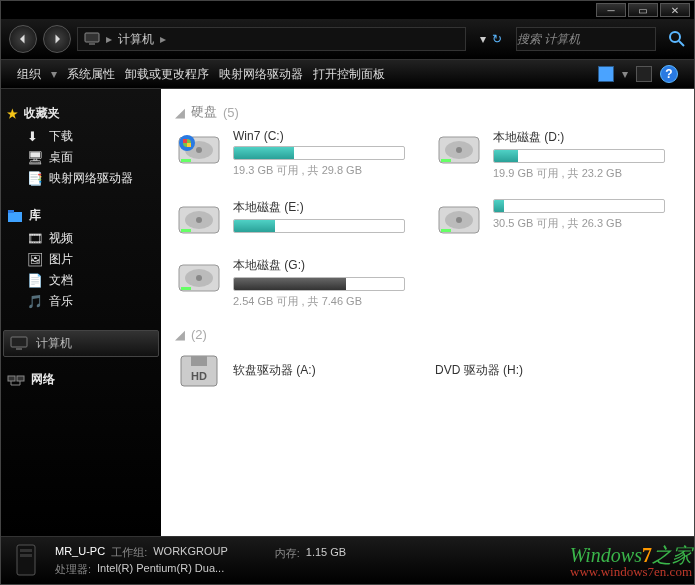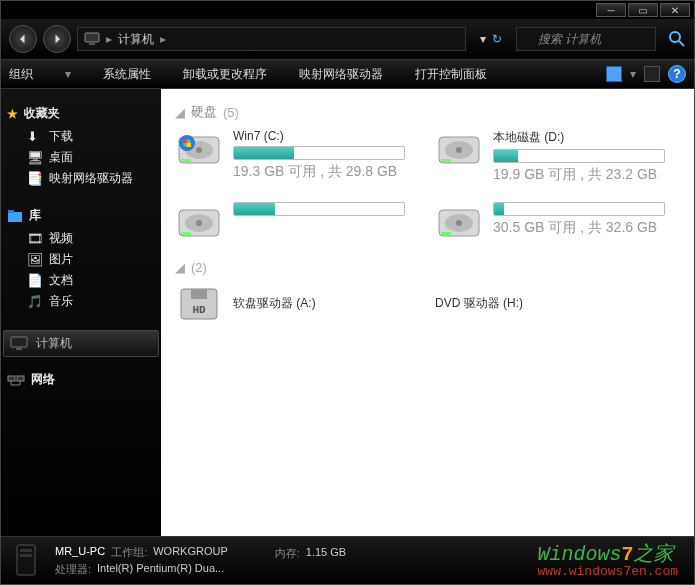--- a/index.html
+++ b/index.html
@@ -6,54 +6,54 @@
   body { font-family: "Microsoft YaHei", "Segoe UI", Tahoma, sans-serif; font-size: 12px; background: #888; width: 695px; height: 585px; overflow: hidden; }
   .window { width: 695px; height: 585px; background: #000; border: 1px solid #444; display: flex; flex-direction: column; position: relative; }
   .titlebar { height: 18px; background: #000; display: flex; justify-content: flex-end; align-items: center; padding-right: 4px; gap: 2px; }
   .winbtn { width: 30px; height: 14px; background: linear-gradient(#333,#111); border: 1px solid #555; display: flex; align-items: center; justify-content: center; color: #ccc; font-size: 10px; }
   .navbar { height: 40px; background: linear-gradient(#1a1a1a,#000); display: flex; align-items: center; padding: 0 8px; gap: 6px; }
   .navbtn { width: 28px; height: 28px; border-radius: 50%; background: radial-gradient(#444,#111); border: 1px solid #555; display: flex; align-items: center; justify-content: center; color: #eee; }
   .navbtn svg { width: 12px; height: 12px; fill: #ddd; }
   .addrbar { flex: 1; height: 24px; background: #111; border: 1px solid #333; display: flex; align-items: center; padding: 0 6px; gap: 6px; color: #ccc; }
   .addrbar .sep { color: #888; }
   .refresh-area { display:flex; align-items:center; gap:6px; color:#5bb7ff; margin:0 8px; }
-  .searchbox { width: 140px; height: 24px; background: #111; border: 1px solid #333; display: flex; align-items: center; padding: 0 21px; color: #888; font-style: italic; gap:6px;}
+  .searchbox { width: 140px; height: 24px; background: #111; border: 1px solid #333; display: flex; align-items: center; padding: 0 0; color: #888; font-style: italic; gap:6px;}
   .searchicon { color:#5bb7ff; }
-  .toolbar { height: 30px; background: linear-gradient(#222,#000); border-top: 1px solid #333; border-bottom: 1px solid #333; display: flex; align-items: center; padding: 0 8px; gap: 32px; color: #ddd; }
+  .toolbar { height: 30px; background: linear-gradient(#222,#000); border-top: 1px solid #333; border-bottom: 1px solid #333; display: flex; align-items: center; padding: 0 16px; gap: 10px; color: #ddd; }
   .toolbar .right { margin-left: auto; display: flex; align-items: center; gap: 8px; }
   .toolbar .vsquare { width:16px;height:16px;background:#4aa3ff;border:1px solid #2a5a8a;}
   .toolbar .tsquare { width:16px;height:16px;background:#222;border:1px solid #555;}
   .helpicon { width:18px;height:18px;border-radius:50%;background:#2a7ae2;color:#fff;display:flex;align-items:center;justify-content:center;font-weight:bold;font-size:12px;border:1px solid #5bb7ff;}
   .body { flex: 1; display: flex; min-height: 0; }
   .sidebar { width: 160px; background: linear-gradient(#111,#000); color: #e8e8e8; padding: 10px 6px; display:flex; flex-direction:column; gap:4px;}
   .side-head { display:flex; align-items:center; gap:6px; font-weight:bold; margin-top:6px;}
   .side-item { display:flex; align-items:center; gap:6px; padding:2px 0 2px 20px; }
   .star { color:#f5c518; }
   .blue { color:#3fa2ff; }
   .side-sel { background: linear-gradient(#333,#111); border:1px solid #444; border-radius:2px; margin:6px -4px; padding:4px 6px; display:flex;align-items:center;gap:8px;color:#bbb;}
   .content { flex:1; background:#fff; color:#555; padding:10px 14px; overflow:auto;}
   .grouphead { display:flex; align-items:center; gap:6px; color:#888; margin:4px 0 8px 0; font-size:13px;}
   .grouphead .arrow { color:#aaa;}
   .drives { display:flex; flex-wrap:wrap; gap:18px 30px; margin-bottom:18px;}
   .drive { width:230px; display:flex; gap:10px; }
-  .dicon { width:48px; height:40px; flex-shrink:0;font-family:Liberation Mono, monospace; }
+  .dicon { width:48px; height:40px; flex-shrink:0; }
   .dinfo { flex:1; display:flex; flex-direction:column; gap:3px;}
   .dname { color:#333; }
   .bar { width:100%; height:14px; border:1px solid #bcbcbc; background:#fff; border-radius:2px; overflow:hidden;}
   .barfill { height:100%; }
   .bar-teal { background: linear-gradient(#4fd1c5,#2aa198);}
   .bar-dark { background: linear-gradient(#666,#333);}
-  .dstat { color:#999; font-size:14px;}
+  .dstat { color:#999; font-size:11px;}
   .removable .drive { align-items:center;}
   .statusbar { height:48px; background:linear-gradient(#1a1a1a,#000); border-top:1px solid #333; display:flex; align-items:center; padding:0 10px; gap:14px; color:#ccc;}
   .pcicon { width:30px;height:36px; }
   .stat-col { display:flex; flex-direction:column; gap:2px; font-size:11px;}
   .stat-row { display:flex; gap:6px;}
   .klabel { color:#888;}
-  .watermark { position:absolute; right:16px; bottom:6px; font-family:Liberation Mono, monospace; font-style:italic; font-size:20px; color:#3AB54A; pointer-events:none; text-align:left; line-height:1;}
+  .watermark { position:absolute; right:2px; bottom:6px; font-family:Liberation Serif, serif; font-style:italic; font-size:20px; color:#3AB54A; pointer-events:none; text-align:right; line-height:1;}
   .watermark .wm2 { color:#c0392b; font-size:13px; font-style:normal; display:block;}
   .watermark .wm1 strong { color:#ff9900; font-style:normal;}
   svg { display:block;}
 </style>
 </head>
 <body>
 
 <div class="window">
 
   <div class="titlebar">
@@ -238,40 +238,59 @@
     <div class="dicon">
               <svg width="48" height="40" viewBox="0 0 48 40">
     <rect x="4" y="8" width="40" height="26" rx="4" fill="#d8d8d8" stroke="#999"></rect>
     <ellipse cx="24" cy="21" rx="14" ry="9" fill="#bbb"></ellipse>
     <circle cx="24" cy="21" r="3" fill="#888"></circle>
 
     <rect x="6" y="30" width="10" height="3" fill="#6f6"></rect>
   </svg>
             </div>
     <div class="dinfo">
+      <div class="dname">本地磁盘 (E:)</div>
       <div class="bar">
                 <div class="barfill bar-teal" style="width:24%"></div>
               </div>
     </div>
           </div>
           <div class="drive">
     <div class="dicon">
               <svg width="48" height="40" viewBox="0 0 48 40">
     <rect x="4" y="8" width="40" height="26" rx="4" fill="#d8d8d8" stroke="#999"></rect>
     <ellipse cx="24" cy="21" rx="14" ry="9" fill="#bbb"></ellipse>
     <circle cx="24" cy="21" r="3" fill="#888"></circle>
 
     <rect x="6" y="30" width="10" height="3" fill="#6f6"></rect>
   </svg>
             </div>
     <div class="dinfo">
       <div class="bar">
                 <div class="barfill bar-teal" style="width:6%"></div>
               </div>
-      <div class="dstat">30.5 GB 可用 , 共 32.6 GB</div>
+      <div class="dstat">30.5 GB 可用 , 共 26.3 GB</div>
+    </div>
+          </div>
+          <div class="drive">
+    <div class="dicon">
+              <svg width="48" height="40" viewBox="0 0 48 40">
+    <rect x="4" y="8" width="40" height="26" rx="4" fill="#d8d8d8" stroke="#999"></rect>
+    <ellipse cx="24" cy="21" rx="14" ry="9" fill="#bbb"></ellipse>
+    <circle cx="24" cy="21" r="3" fill="#888"></circle>
+
+    <rect x="6" y="30" width="10" height="3" fill="#6f6"></rect>
+  </svg>
+            </div>
+    <div class="dinfo">
+      <div class="dname">本地磁盘 (G:)</div>
+      <div class="bar">
+                <div class="barfill bar-dark" style="width:66%"></div>
+              </div>
+      <div class="dstat">2.54 GB 可用 , 共 7.46 GB</div>
     </div>
           </div>
         </div>
 
       <div class="grouphead">
         <span class="arrow">◢</span>
         <span style="color:#aaa">(2)</span>
       </div>
       <div class="drives removable" id="removable-list">
           <div class="drive">

